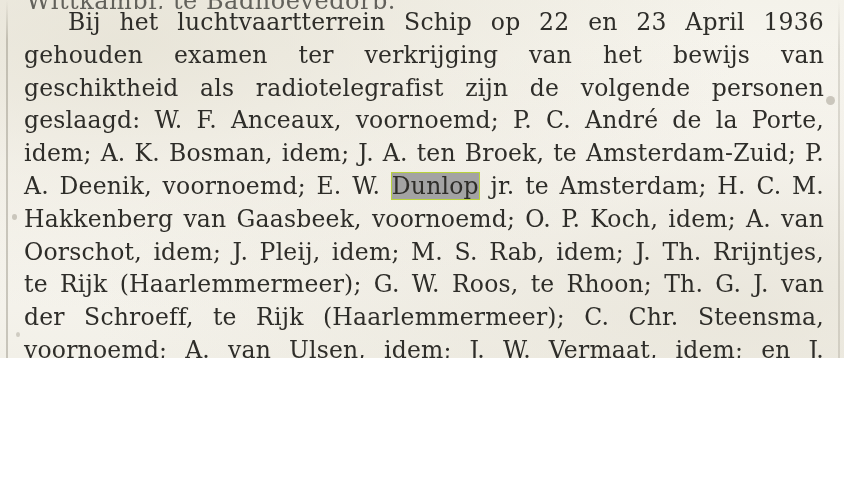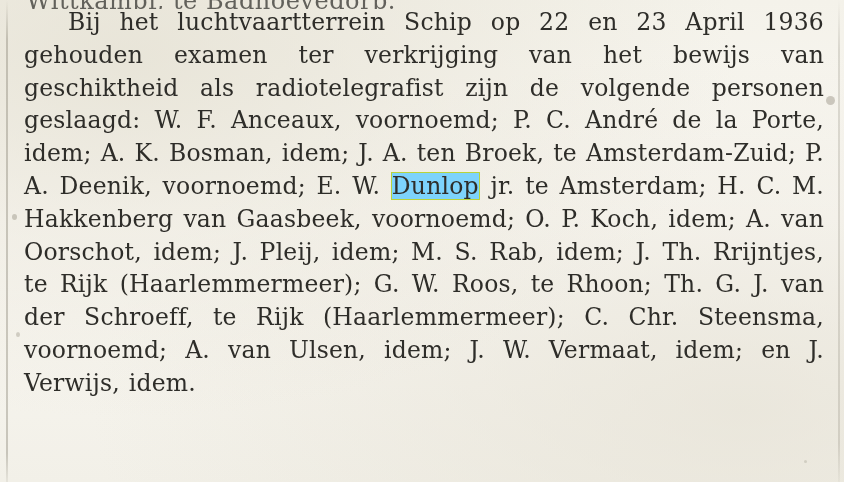--- a/index.html
+++ b/index.html
@@ -10,21 +10,21 @@
   body {
     width: 844px;
     height: 493px;
     overflow: hidden;
     font-family: "DejaVu Serif", serif;
   }
 
   .scan {
     position: relative;
     width: 844px;
-    height: 482px;
+    height: 358px;
     background: #f7f5ef;
     overflow: hidden;
   }
 
   
   .scan::before {
     content: "";
     position: absolute;
     inset: 0;
     background:
@@ -80,21 +80,21 @@
     word-spacing: 1px;
     font-weight: 400;
   }
 
   .article p {
     margin: 0;
     text-indent: 44px;
   }
 
   .hl {
-    background: #7dd3fc;
+    background: #a3a3a3;
     box-shadow: 0 0 0 1px #b9d33c inset;
     padding: 0 1px;
   }
 
   
   .speck {
     position: absolute;
     background: rgba(90,86,74,0.35);
     border-radius: 50%;
     pointer-events: none;

